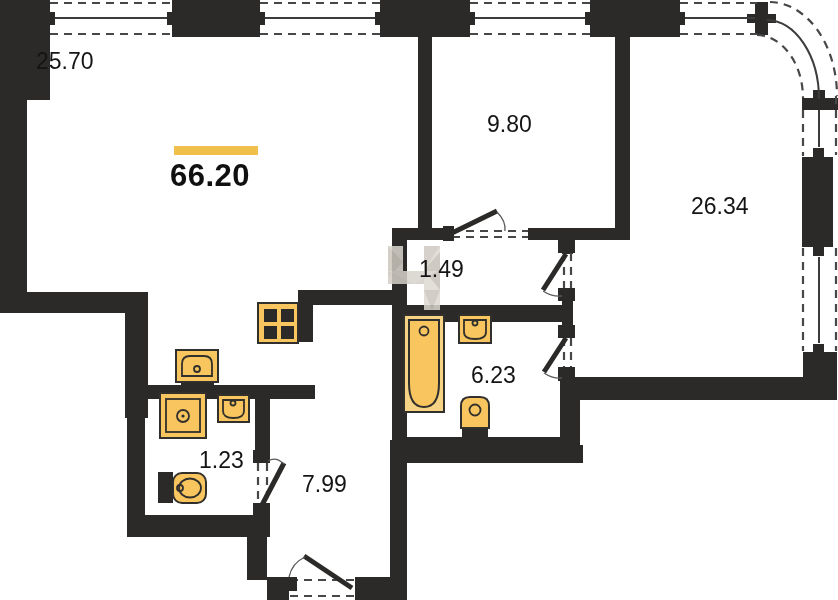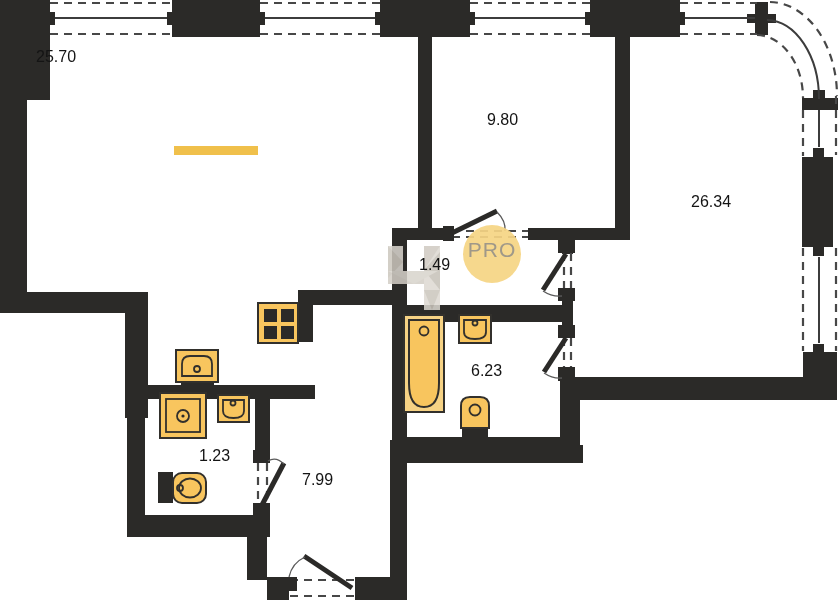--- a/index.html
+++ b/index.html
@@ -8,21 +8,21 @@
   .stage svg{position:absolute;left:0;top:0;}
   .wall{fill:var(--wall,#2b2a28);}
   .dash{fill:none;stroke:var(--dash,#474747);stroke-width:2.2;stroke-dasharray:8 6;}
   .thin{fill:none;stroke:var(--line,#3c3c3c);stroke-width:2;}
   .leaf{stroke:var(--wall,#2b2a28);stroke-width:5;fill:none;}
   .arc{fill:none;stroke:#5a5a5a;stroke-width:1.3;}
   .fx{fill:var(--fixture,#f8c55e);stroke:#32302c;stroke-width:2;}
   .fxl{fill:var(--fixture-light,#f6d284);stroke:#32302c;stroke-width:2;}
   .fi{fill:none;stroke:#32302c;stroke-width:1.8;}
   .dk{fill:var(--wall,#2b2a28);}
-  .room-label{position:absolute;color:#141414;font-size:16px;white-space:nowrap;}
+  .room-label{position:absolute;color:#141414;font-size:23px;white-space:nowrap;}
   .total-label{position:absolute;left:170px;top:158px;color:#101010;
                font-size:31px;font-weight:bold;letter-spacing:.5px;}
   .accent-bar{position:absolute;left:174px;top:146px;width:84px;height:9px;
               background:var(--accent-bar,#f0c04b);}
   .pro-badge{position:absolute;left:463px;top:225px;width:58px;height:58px;border-radius:50%;
              background:var(--watermark-circle,#f6d584);opacity:.92;
              display:flex;align-items:center;justify-content:center;}
   .pro-badge span{color:var(--watermark-text,#97907f);font-size:21px;font-weight:500;
                   letter-spacing:1px;margin-top:-8px;}
 </style>
@@ -201,25 +201,23 @@
     <rect x="424" y="246" width="16" height="64" fill="#ddd9d2"></rect>
     <polygon points="388,246 403,262 388,278" fill="#ccc7be"></polygon>
     <polygon points="424,246 440,246 424,270" fill="#cfcac1"></polygon>
     <polygon points="424,270 440,252 440,290" fill="#c6c1b8"></polygon>
     <polygon points="388,271 438,271 414,284" fill="#d8d4cc"></polygon>
     <polygon points="424,290 440,290 432,310" fill="#cbc6bd"></polygon>
   </g>
 </svg>
 
   <div class="accent-bar"></div>
+  <div class="total-label">66.20</div>
 
   <div class="room-label" style="left:36px;top:48px">25.70</div>
   <div class="room-label" style="left:487px;top:111px">9.80</div>
   <div class="room-label" style="left:691px;top:193px">26.34</div>
   <div class="room-label" style="left:419px;top:256px">1.49</div>
   <div class="room-label" style="left:471px;top:362px">6.23</div>
   <div class="room-label" style="left:199px;top:447px">1.23</div>
   <div class="room-label" style="left:302px;top:471px">7.99</div>
 
-  <div class="pro-badge">
-    <span>PRO</span>
-  </div>
 </div>
 
 </body></html>

